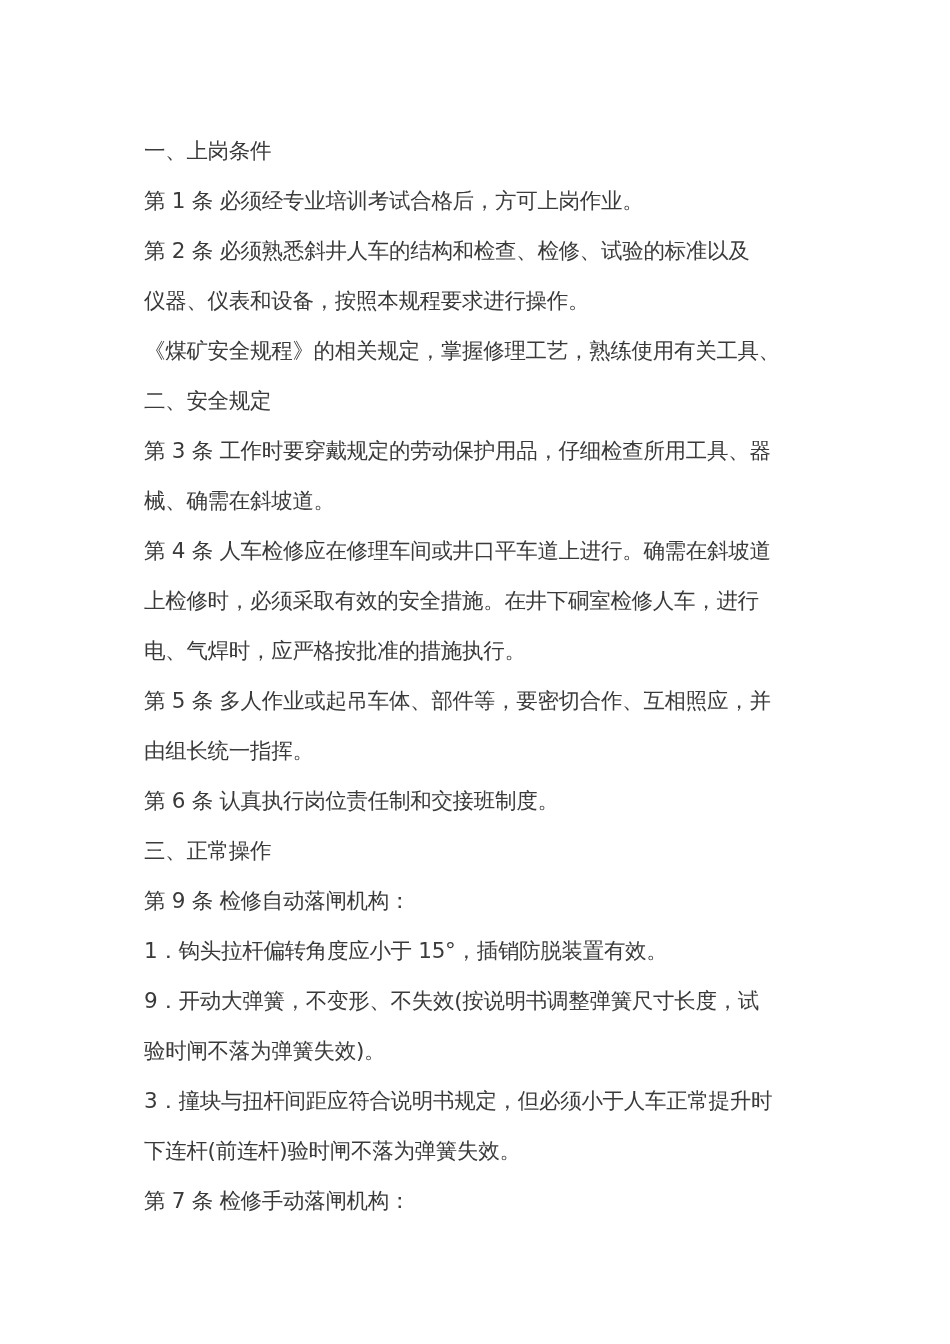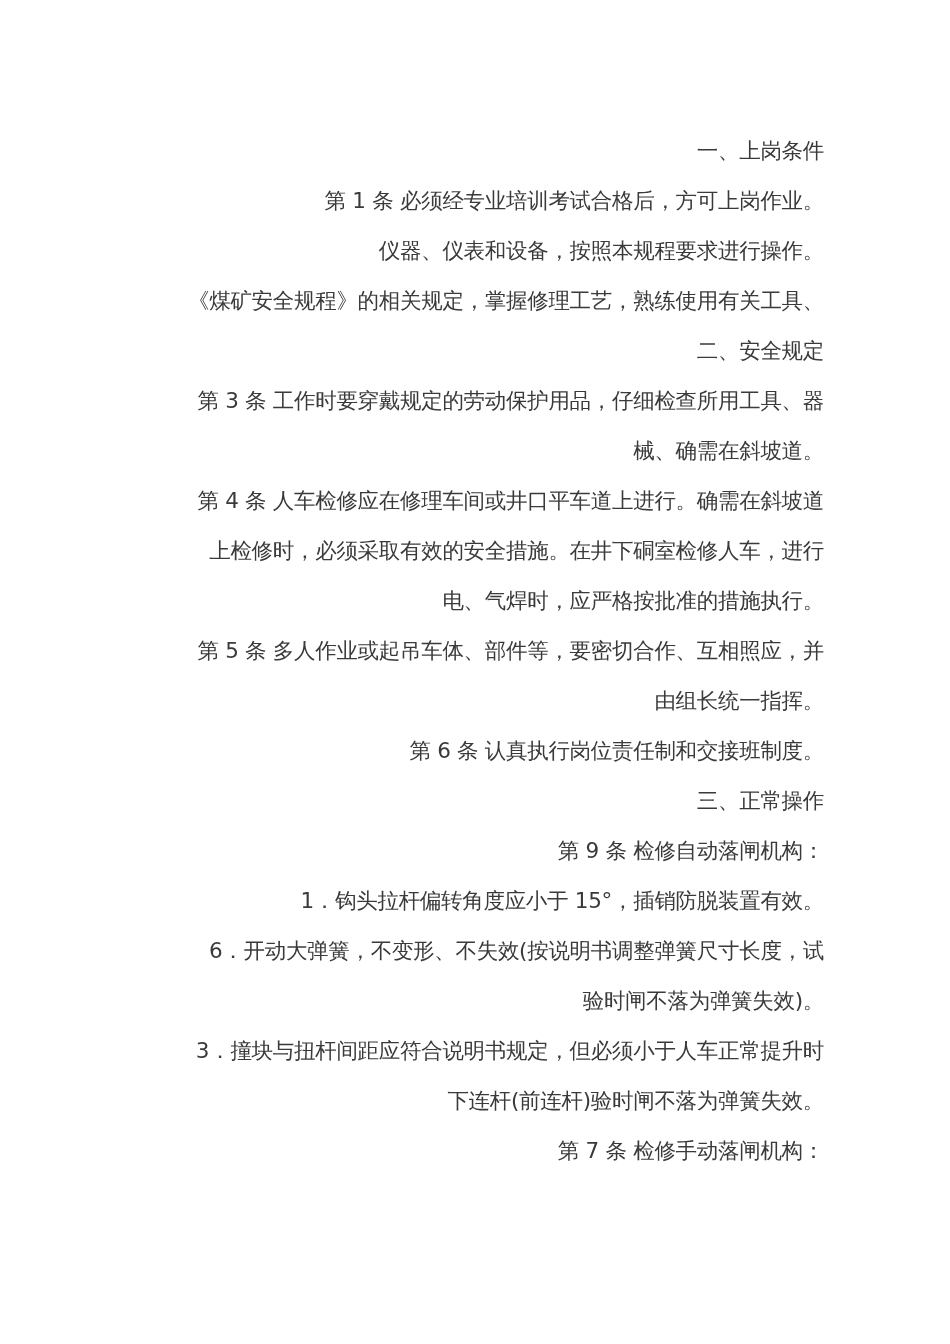--- a/index.html
+++ b/index.html
@@ -15,46 +15,46 @@
     }
     .page {
       position: absolute;
       left: 144px;
       top: 133px;
       width: 680px;
       font-family: "DejaVu Sans", "Liberation Sans", sans-serif;
       font-size: 21.5px;
       color: #3a3a3a;
       letter-spacing: -0.3px;
-      text-align: right;
     }
     .line {
       height: 50px;
       line-height: 36px;
       white-space: nowrap;
     }
   </style>
 </head>
 <body>
 
 <div class="page">
   <div class="line">一、上岗条件</div>
   <div class="line">第 1 条 必须经专业培训考试合格后，方可上岗作业。</div>
+  <div class="line">第 2 条 必须熟悉斜井人车的结构和检查、检修、试验的标准以及</div>
   <div class="line">仪器、仪表和设备，按照本规程要求进行操作。</div>
   <div class="line">《煤矿安全规程》的相关规定，掌握修理工艺，熟练使用有关工具、</div>
   <div class="line">二、安全规定</div>
   <div class="line">第 3 条 工作时要穿戴规定的劳动保护用品，仔细检查所用工具、器</div>
   <div class="line">械、确需在斜坡道。</div>
   <div class="line">第 4 条 人车检修应在修理车间或井口平车道上进行。确需在斜坡道</div>
   <div class="line">上检修时，必须采取有效的安全措施。在井下硐室检修人车，进行</div>
   <div class="line">电、气焊时，应严格按批准的措施执行。</div>
   <div class="line">第 5 条 多人作业或起吊车体、部件等，要密切合作、互相照应，并</div>
   <div class="line">由组长统一指挥。</div>
   <div class="line">第 6 条 认真执行岗位责任制和交接班制度。</div>
   <div class="line">三、正常操作</div>
   <div class="line">第 9 条 检修自动落闸机构：</div>
   <div class="line">1．钩头拉杆偏转角度应小于 15°，插销防脱装置有效。</div>
-  <div class="line">6．开动大弹簧，不变形、不失效(按说明书调整弹簧尺寸长度，试</div>
+  <div class="line">9．开动大弹簧，不变形、不失效(按说明书调整弹簧尺寸长度，试</div>
   <div class="line">验时闸不落为弹簧失效)。</div>
   <div class="line">3．撞块与扭杆间距应符合说明书规定，但必须小于人车正常提升时</div>
   <div class="line">下连杆(前连杆)验时闸不落为弹簧失效。</div>
   <div class="line">第 7 条 检修手动落闸机构：</div>
 </div>
 
 </body></html>

